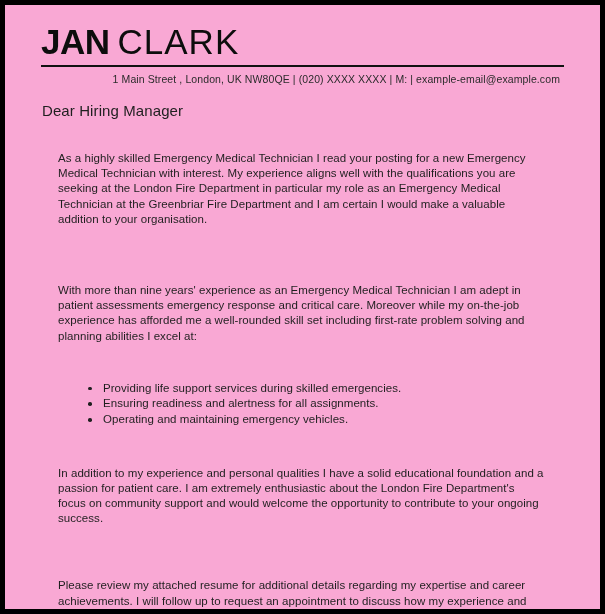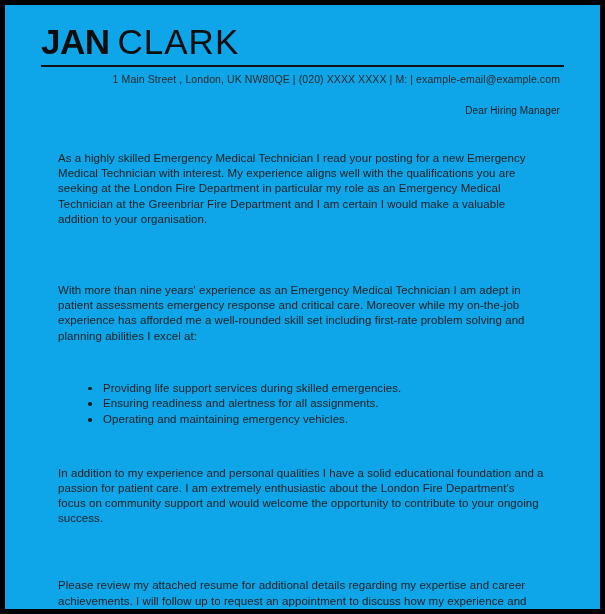--- a/index.html
+++ b/index.html
@@ -18,21 +18,21 @@
     background: #ffffff;
     border: 5px solid #000000;
     overflow: hidden;
   }
   .sheet {
     position: absolute;
     left: 0;
     top: 0;
     right: 0;
     bottom: 0;
-    background: #0ea5e9;
+    background: #f9a8d4;
     padding: 18px 40px 0 33px;
     box-sizing: border-box;
   }
   .letterhead {
     margin: 0;
     padding: 0;
   }
   .name-line {
     font-size: 35px;
     line-height: 38px;
@@ -63,25 +63,24 @@
     margin: 5px 0 0 4px;
     letter-spacing: 0.1px;
     white-space: nowrap;
     text-align: right;
   }
   .body {
     margin-top: 17px;
     padding-left: 4px;
   }
   .salutation {
-    font-size: 10px;
+    font-size: 15px;
     line-height: 15px;
     color: #1f1f1f;
     letter-spacing: 0.1px;
-    text-align: right;
   }
   p.para {
     font-size: 11.5px;
     line-height: 15.2px;
     color: #1f1f1f;
     margin: 16px;
     letter-spacing: 0.05px;
     text-align: left;
     max-width: 505px;
   }

